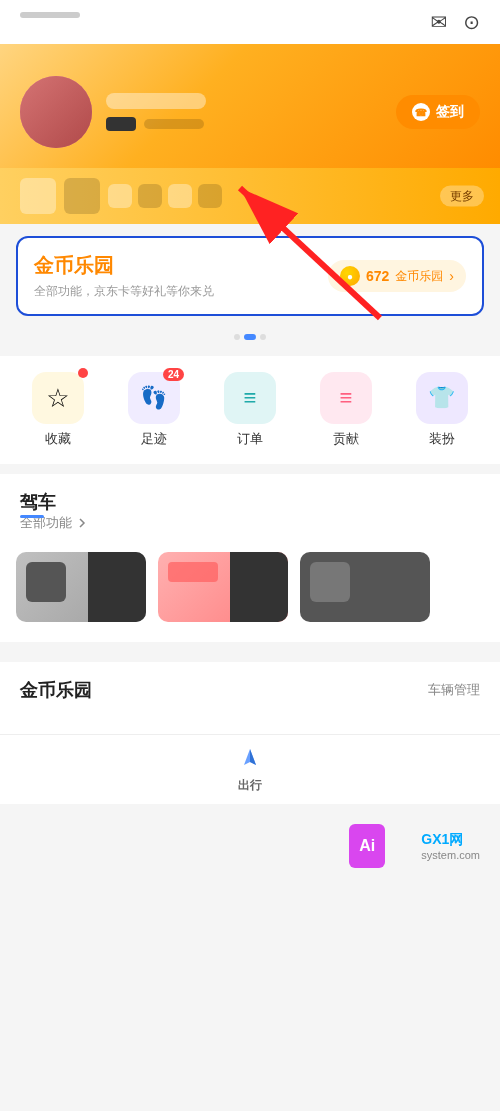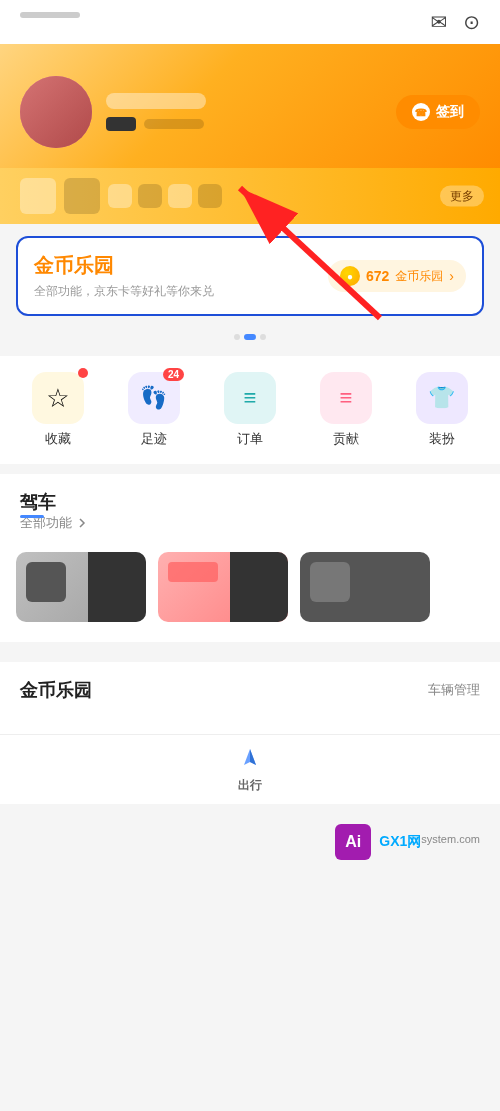--- a/index.html
+++ b/index.html
@@ -607,21 +607,21 @@
         <path d="M14 4 L8 20 L14 17 L20 20 Z" fill="#4488FF" opacity="0.8"></path>
         <path d="M14 4 L20 20 L14 17 Z" fill="#2266CC" opacity="0.8"></path>
       </svg>
     </div>
     <span class="nav-label">出行</span>
   </div>
 </div>
 
 <div class="watermark">
   <div style="display:flex;align-items:center;gap:8px;">
-    <div style="background:#a21caf;color:#fff;font-weight:bold;font-size:16px;width:36px;height:36px;display:flex;align-items:center;justify-content:center;border-radius:6px;">
+    <div style="background:#d946ef;color:#fff;font-weight:bold;font-size:16px;width:36px;height:44px;display:flex;align-items:center;justify-content:center;border-radius:6px;">
       <span>Ai</span>
     </div>
-    <div style="display:flex;flex-direction:row;">
+    <div style="display:flex;flex-direction:column;margin-left:28px;">
       <span style="font-size:14px;font-weight:bold;color:#00AAFF;">GX1网</span>
       <span style="font-size:11px;color:#888;">system.com</span>
     </div>
   </div>
 </div>
 
 </body></html>

